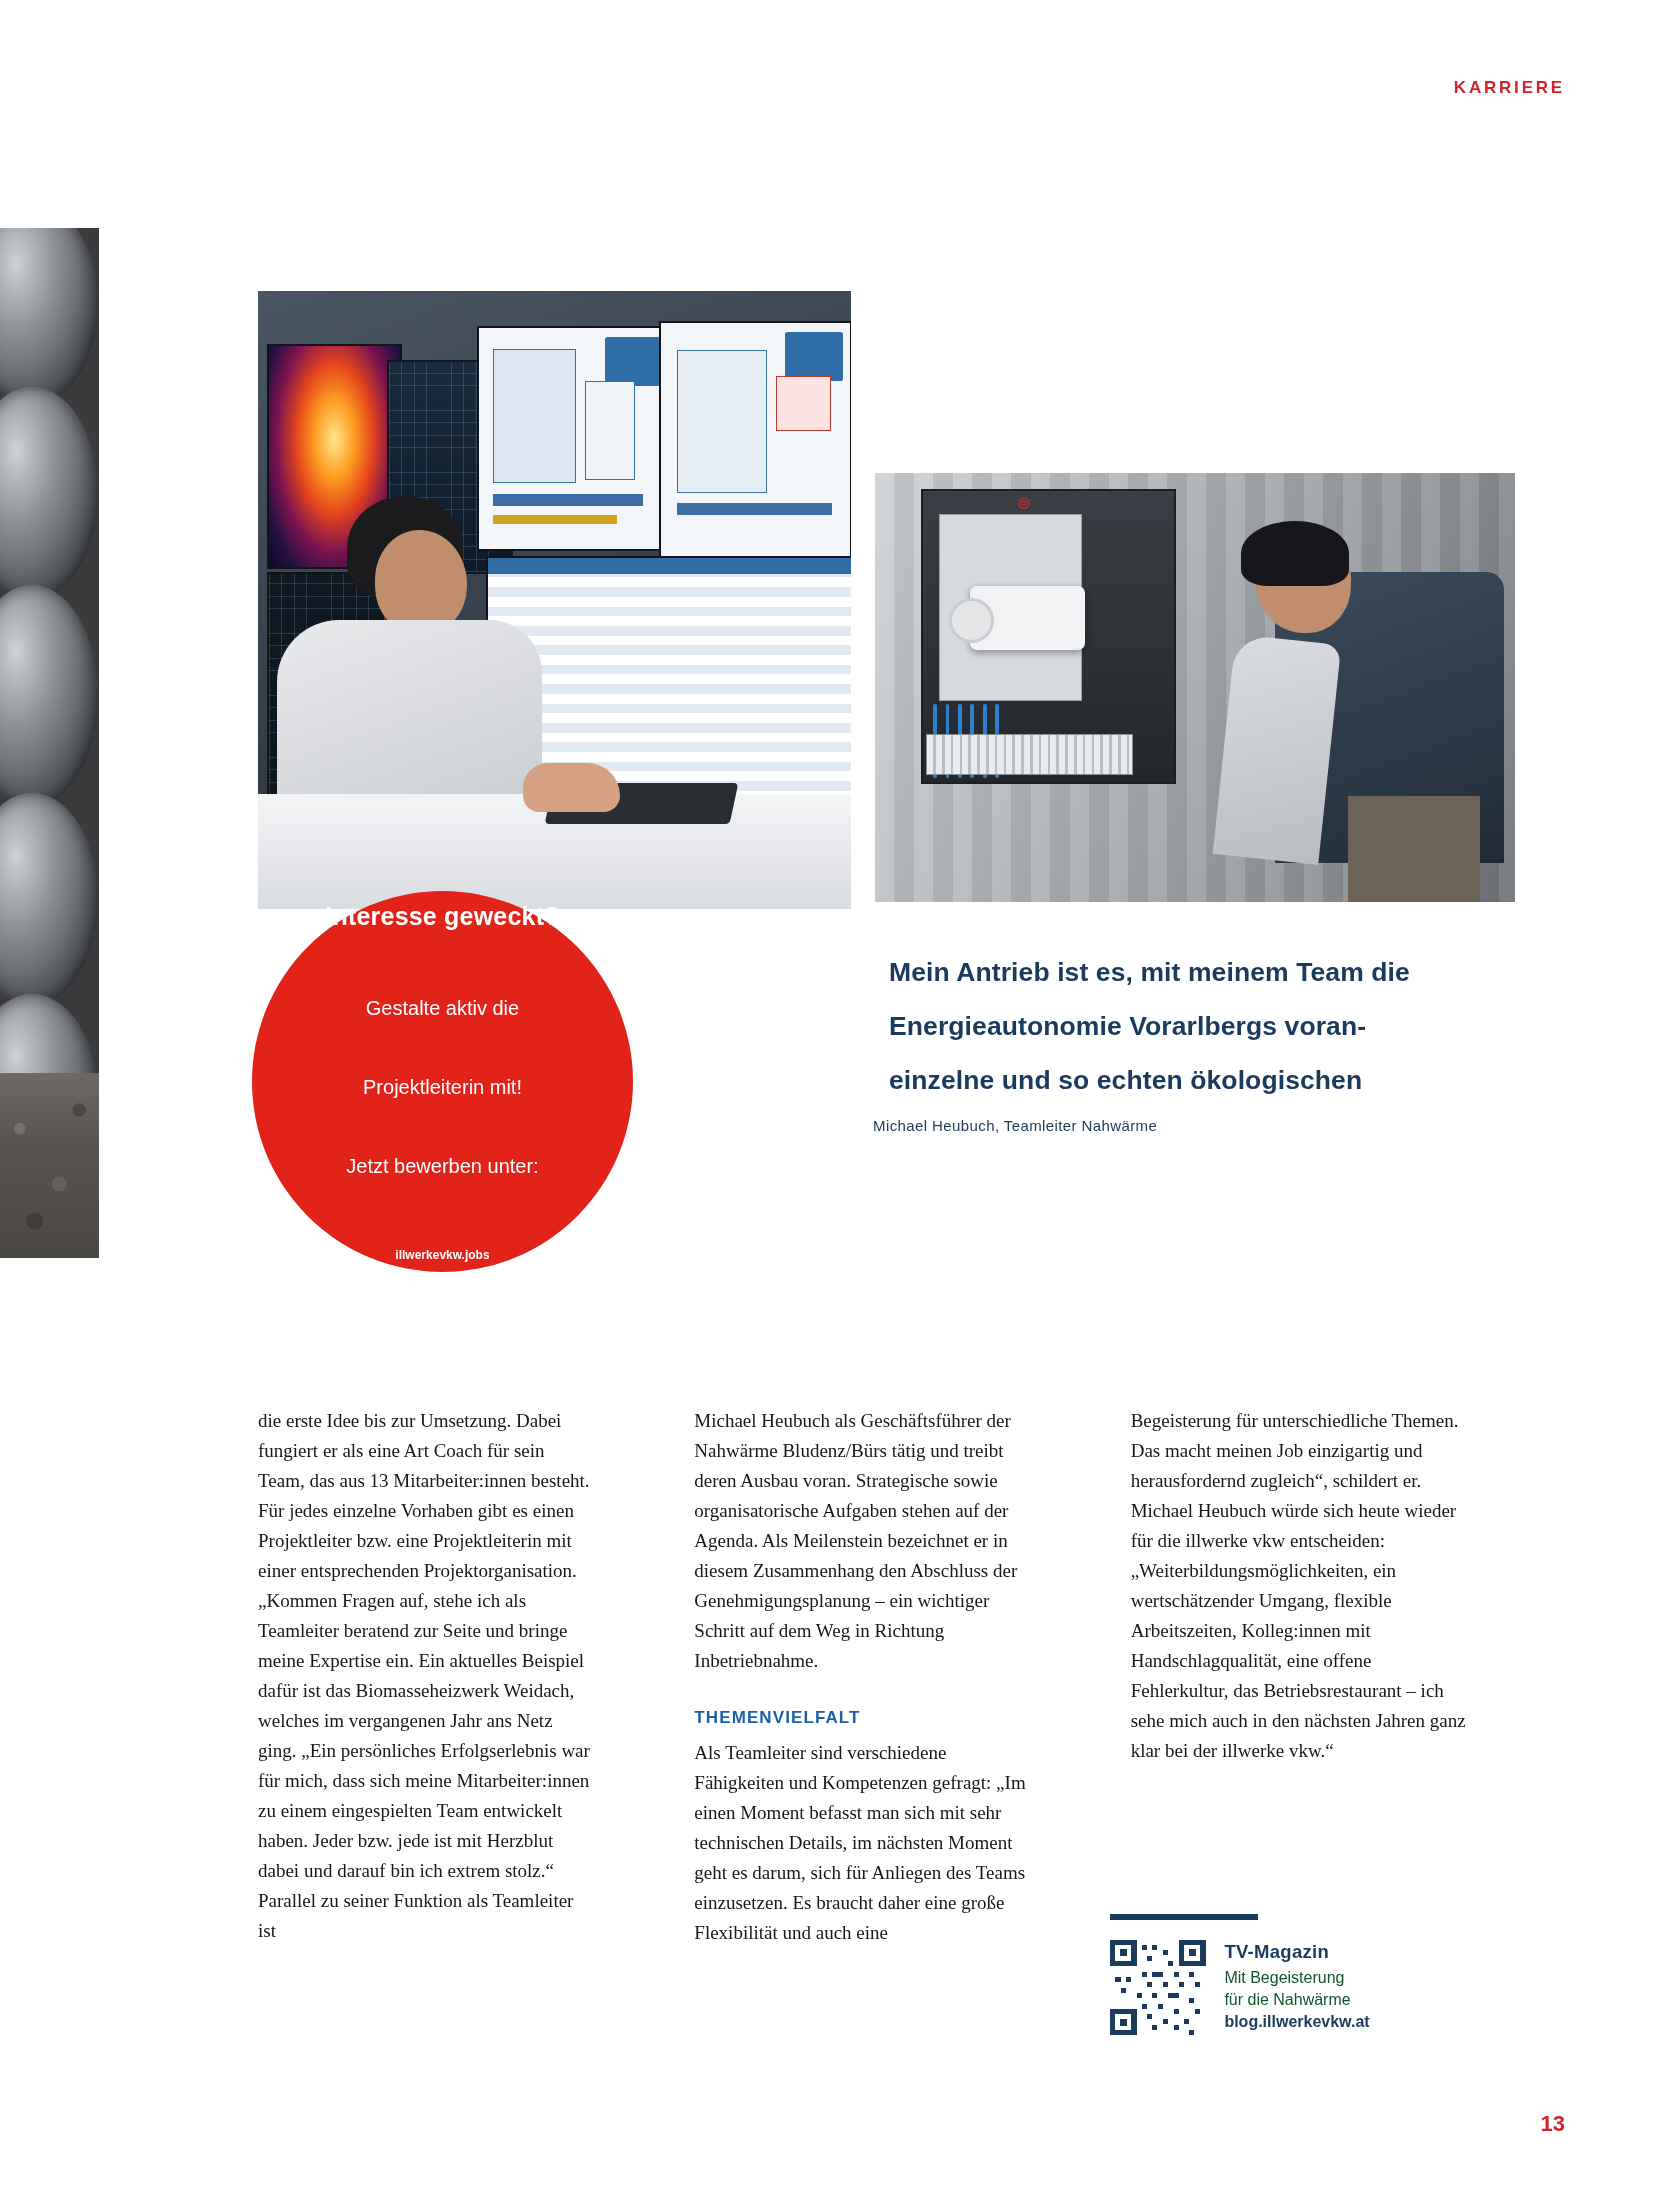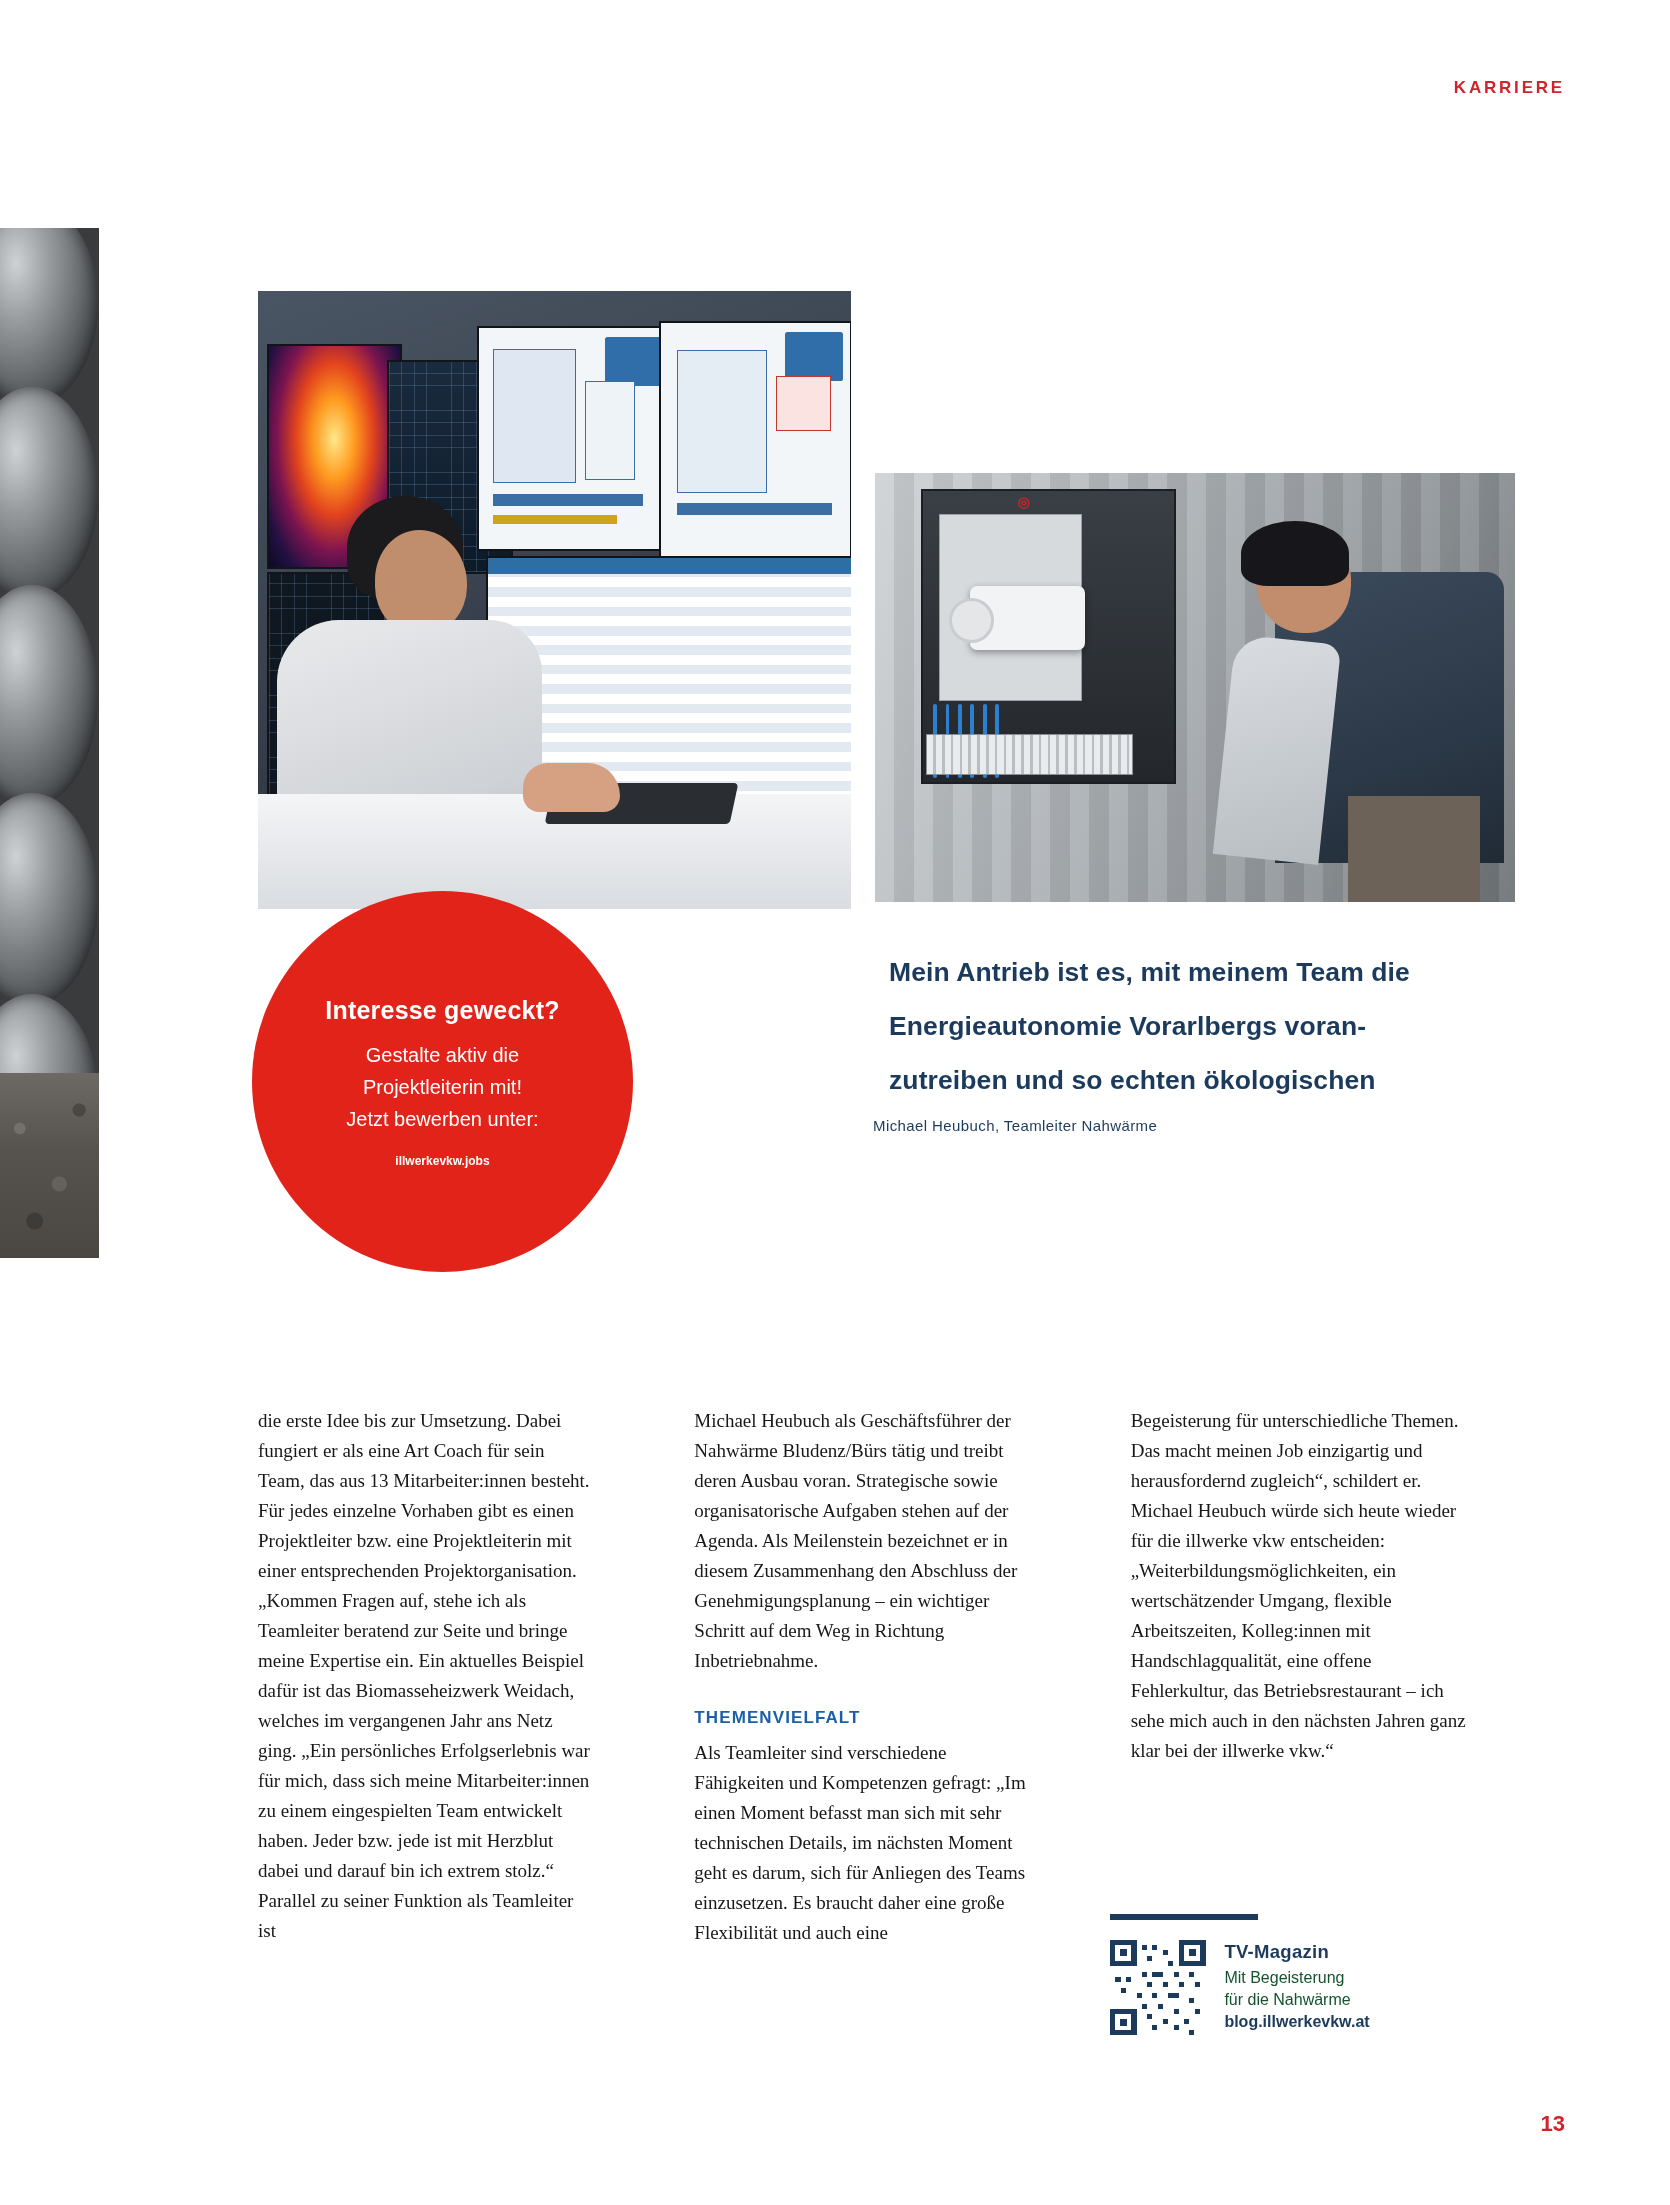--- a/index.html
+++ b/index.html
@@ -251,20 +251,21 @@
     width: 381px;
     height: 381px;
     border-radius: 50%;
     background: #e2231a;
     color: #ffffff;
     text-align: center;
     display: flex;
     flex-direction: column;
     align-items: center;
     justify-content: center;
+    gap: 47px;
   }
   .red-circle .rc-title {
     font-size: 25px;
     font-weight: 700;
     margin-bottom: 14px;
     letter-spacing: 0.2px;
   }
   .red-circle .rc-line {
     font-size: 20px;
     line-height: 32px;
@@ -452,21 +453,21 @@
   <div class="rc-title">Interesse geweckt?</div>
   <div class="rc-line">Gestalte aktiv die</div>
   <div class="rc-line">Projektleiterin mit!</div>
   <div class="rc-line">Jetzt bewerben unter:</div>
   <div class="rc-link">illwerkevkw.jobs</div>
 </div>
 
 <div class="quote">
   <p>Mein Antrieb ist es, mit meinem Team die</p>
   <p>Energieautonomie Vorarlbergs voran-</p>
-  <p>zutreiben und so echten ökologischen</p>
+  <p>einzelne und so echten ökologischen</p>
   <div class="attrib">Michael Heubuch, Teamleiter Nahwärme</div>
 </div>
 
 <div class="columns">
   <div class="col">
     <p>die erste Idee bis zur Umsetzung. Dabei fungiert er als eine Art Coach für sein Team, das aus 13 Mitarbeiter:innen besteht. Für jedes einzelne Vorhaben gibt es einen Projektleiter bzw. eine Projektleiterin mit einer entsprechenden Projektorganisation. „Kommen Fragen auf, stehe ich als Teamleiter beratend zur Seite und bringe meine Expertise ein. Ein aktuelles Beispiel dafür ist das Biomasseheizwerk Weidach, welches im vergangenen Jahr ans Netz ging. „Ein persönliches Erfolgserlebnis war für mich, dass sich meine Mitarbeiter:innen zu einem eingespielten Team entwickelt haben. Jeder bzw. jede ist mit Herzblut dabei und darauf bin ich extrem stolz.“ Parallel zu seiner Funktion als Teamleiter ist</p>
   </div>
   <div class="col">
     <p>Michael Heubuch als Geschäftsführer der Nahwärme Bludenz/Bürs tätig und treibt deren Ausbau voran. Strategische sowie organisatorische Aufgaben stehen auf der Agenda. Als Meilenstein bezeichnet er in diesem Zusammenhang den Abschluss der Genehmigungsplanung – ein wichtiger Schritt auf dem Weg in Richtung Inbetriebnahme.</p>
     <div class="subhead">THEMENVIELFALT</div>

